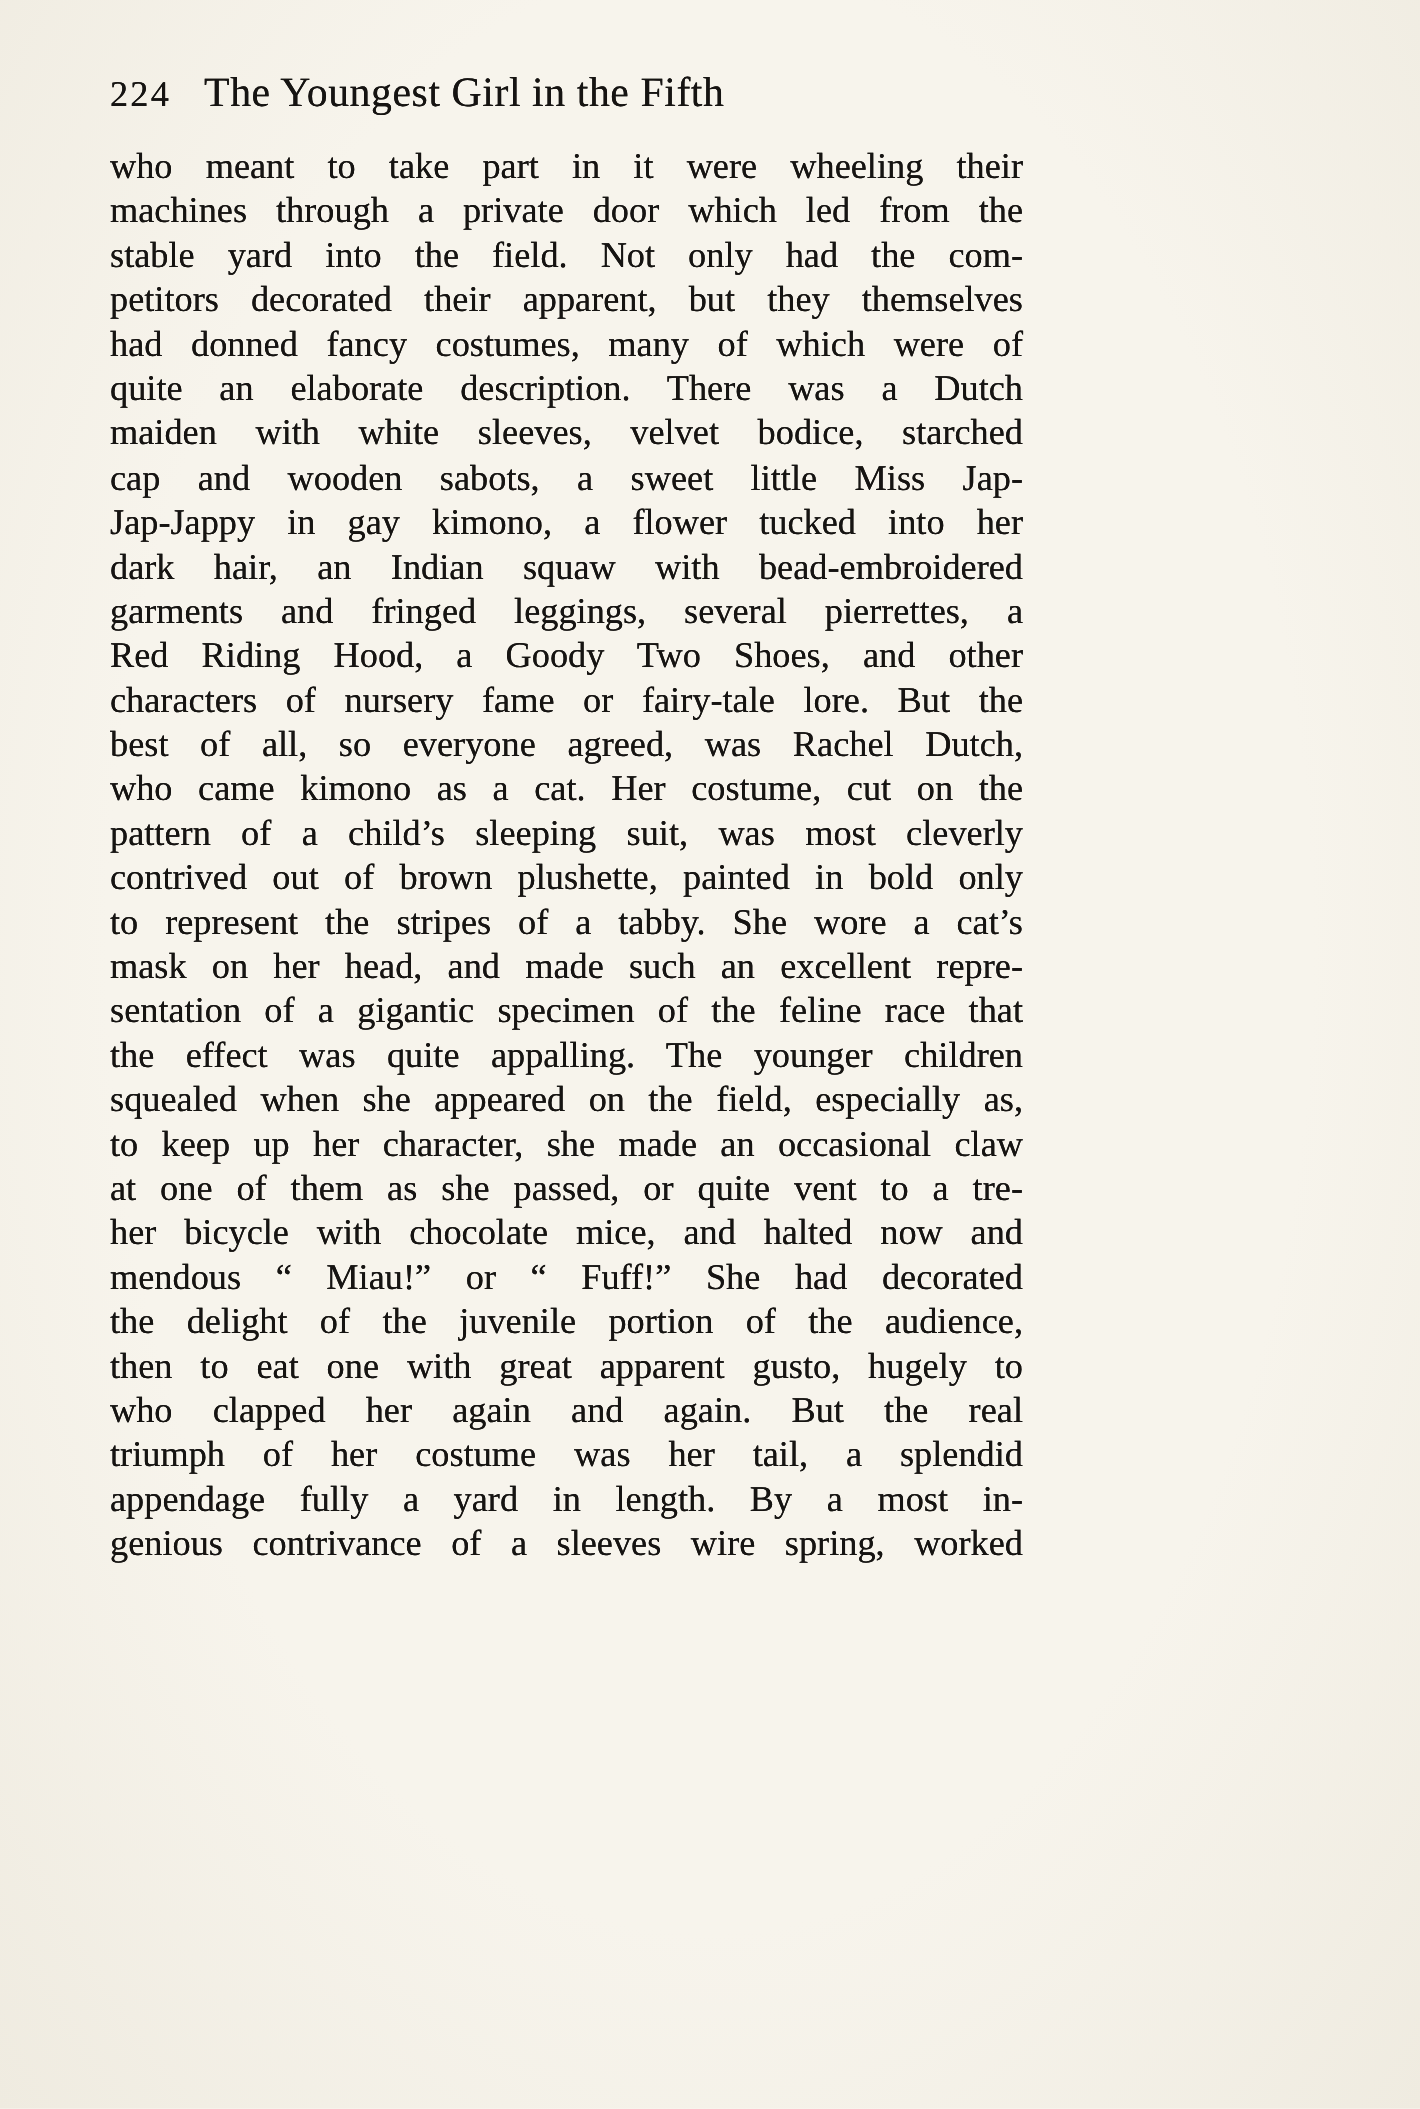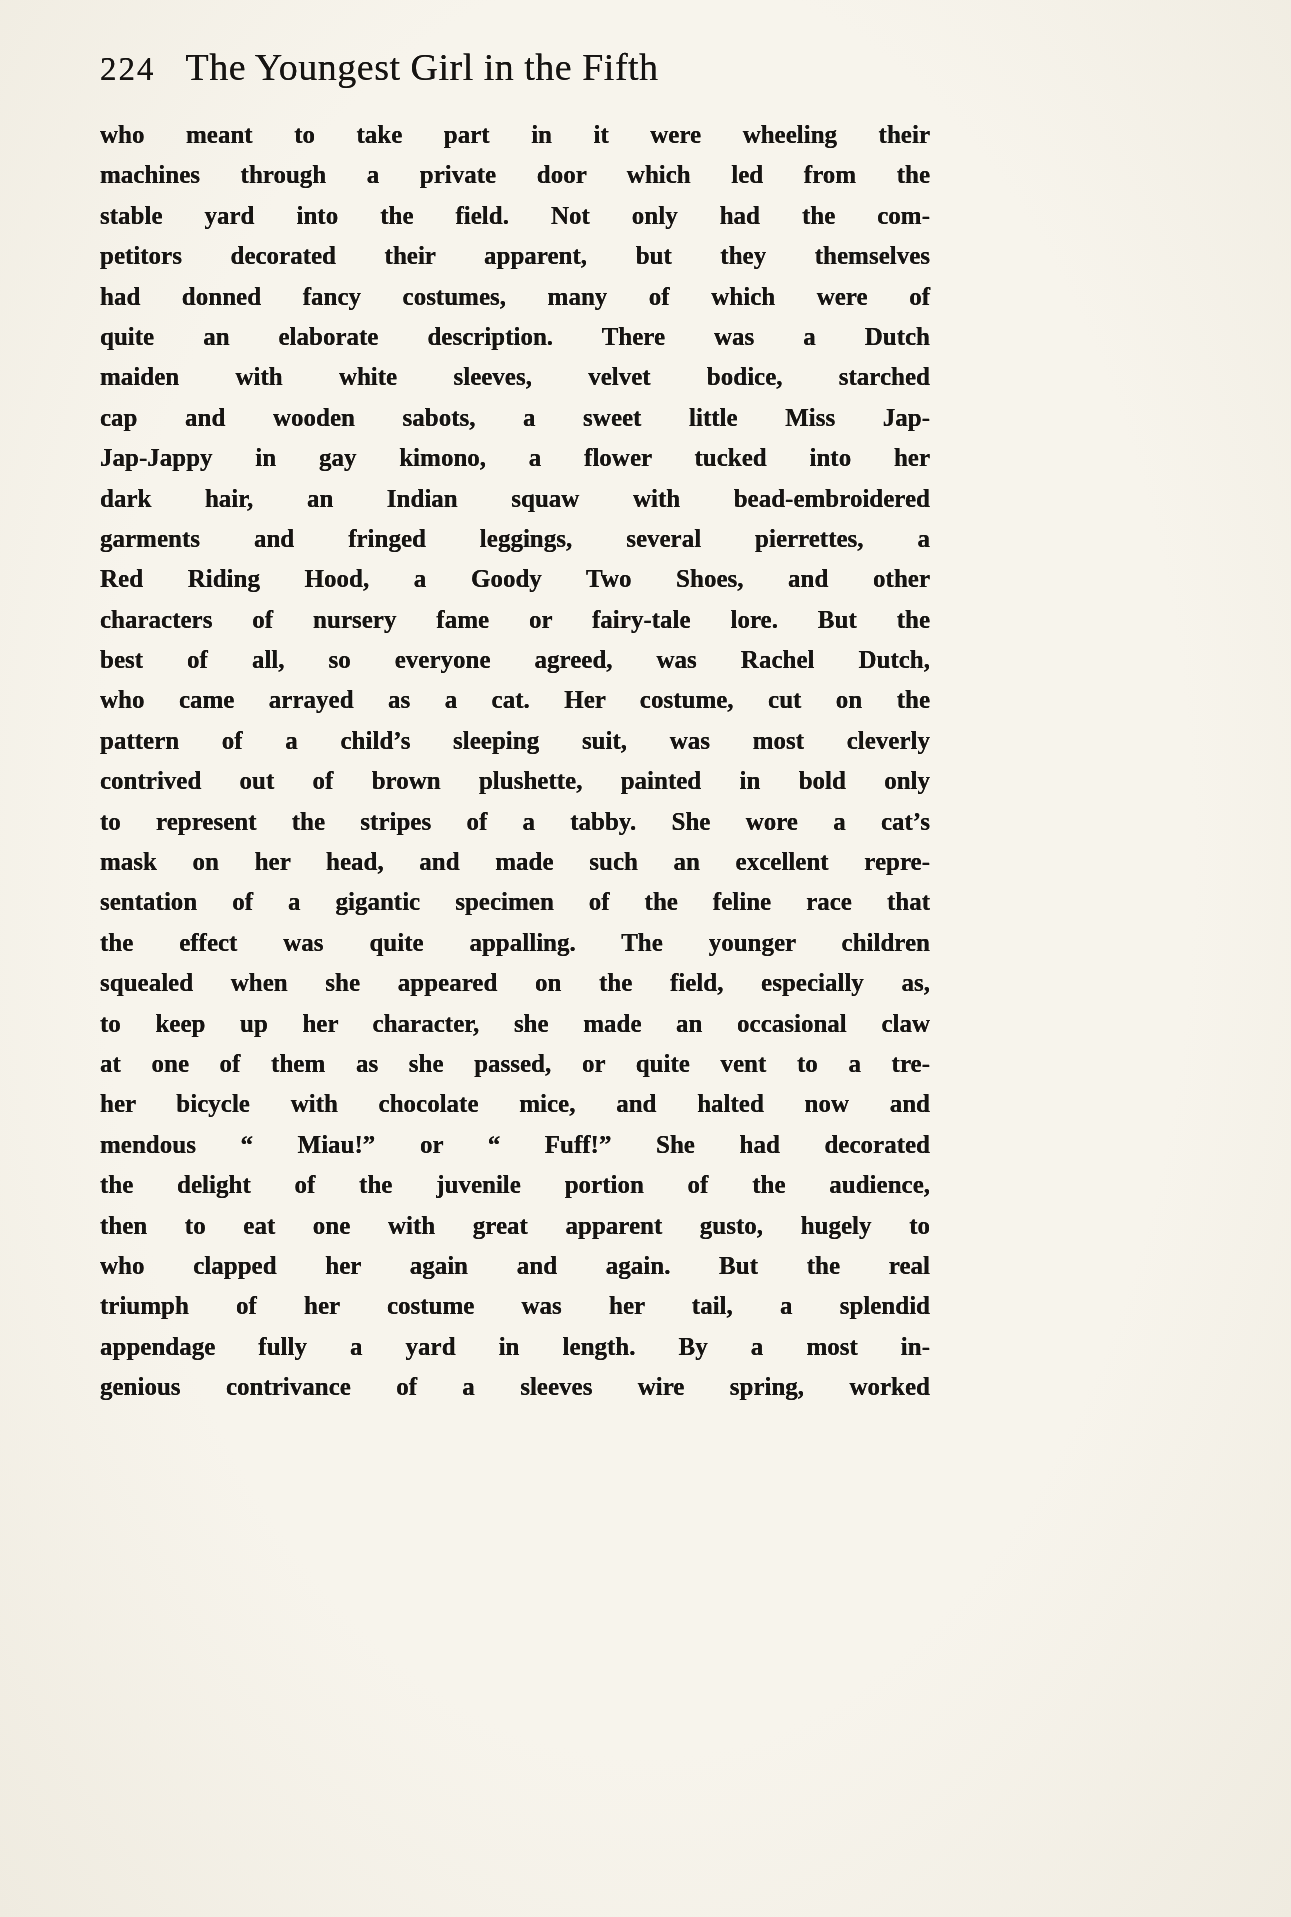--- a/index.html
+++ b/index.html
@@ -12,21 +12,21 @@
     height: 1917px;
     background: #f5f2ea;
     background-image: radial-gradient(ellipse at 50% 45%, #f7f4ec 60%, #efebe0 100%);
     overflow: hidden;
     font-family: "Liberation Serif", "DejaVu Serif", serif;
     color: #161412;
   }
   .content {
     position: absolute;
     left: 100px;
-    top: 45px;
+    top: 62px;
     width: 830px;
   }
   .header {
     display: flex;
     align-items: baseline;
     gap: 30px;
     margin-bottom: 26px;
   }
   .pagenum {
     font-size: 33px;
@@ -36,29 +36,28 @@
   .title {
     font-size: 38px;
     letter-spacing: 0.5px;
     text-shadow: 0 0 0.5px #161412;
     white-space: nowrap;
   }
   .body-text {
     margin-top: 14px;
   }
   .line {
-    font-size: 25px;
+    font-size: 33px;
     line-height: 40.4px;
     height: 40.4px;
     text-align: justify;
     text-align-last: justify;
     -moz-text-align-last: justify;
     white-space: normal;
     text-shadow: 0 0 0.45px #161412;
-    font-weight: bold;
   }
 </style>
 </head>
 <body>
 
 <div class="page">
   <div class="content">
     <div class="header">
       <span class="pagenum">224</span>
       <span class="title">The Youngest Girl in the Fifth</span>
@@ -71,21 +70,21 @@
         <div class="line">had donned fancy costumes, many of which were of</div>
         <div class="line">quite an elaborate description.  There was a Dutch</div>
         <div class="line">maiden with white sleeves, velvet bodice, starched</div>
         <div class="line">cap and wooden sabots, a sweet little Miss Jap-</div>
         <div class="line">Jap-Jappy in gay kimono, a flower tucked into her</div>
         <div class="line">dark hair, an Indian squaw with bead-embroidered</div>
         <div class="line">garments and fringed leggings, several pierrettes, a</div>
         <div class="line">Red Riding Hood, a Goody Two Shoes, and other</div>
         <div class="line">characters of nursery fame or fairy-tale lore.  But the</div>
         <div class="line">best of all, so everyone agreed, was Rachel Dutch,</div>
-        <div class="line">who came arrayed as a cat.  Her costume, cut on the</div>
+        <div class="line">who came kimono as a cat.  Her costume, cut on the</div>
         <div class="line">pattern of a child’s sleeping suit, was most cleverly</div>
         <div class="line">contrived out of brown plushette, painted in bold only</div>
         <div class="line">to represent the stripes of a tabby.  She wore a cat’s</div>
         <div class="line">mask on her head, and made such an excellent repre-</div>
         <div class="line">sentation of a gigantic specimen of the feline race that</div>
         <div class="line">the effect was quite appalling.  The younger children</div>
         <div class="line">squealed when she appeared on the field, especially as,</div>
         <div class="line">to keep up her character, she made an occasional claw</div>
         <div class="line">at one of them as she passed, or quite vent to a tre-</div>
         <div class="line">her bicycle with chocolate mice, and halted now and</div>

